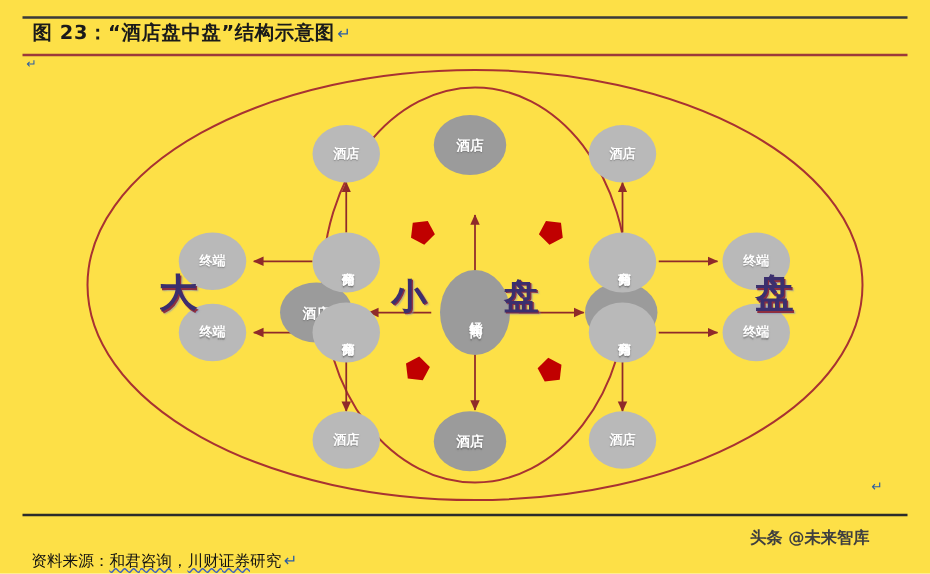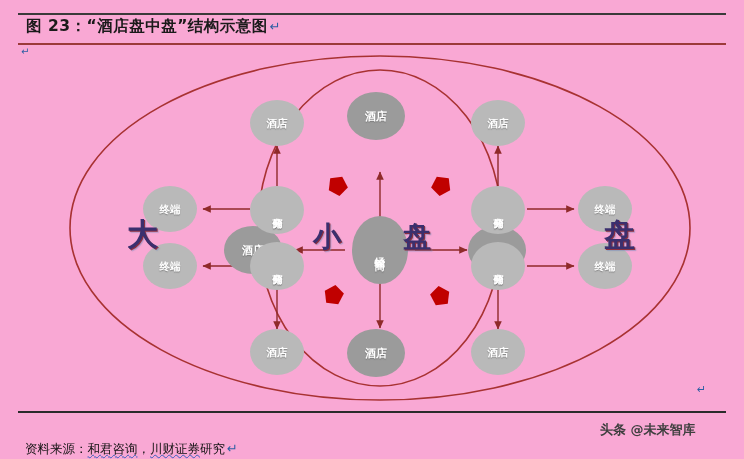--- a/index.html
+++ b/index.html
@@ -7,21 +7,21 @@
     padding: 0;
     background: #ffffff;
   }
   body {
     font-family: "Liberation Sans", "DejaVu Sans", sans-serif;
   }
   #page {
     position: relative;
     width: 744px;
     height: 459px;
-    background: #f9a8d4;
+    background: #fde047;
     overflow: hidden;
   }
 
   
   .title-rule-top {
     position: absolute;
     left: 18px;
     top: 13px;
     width: 708px;
     height: 2px;

